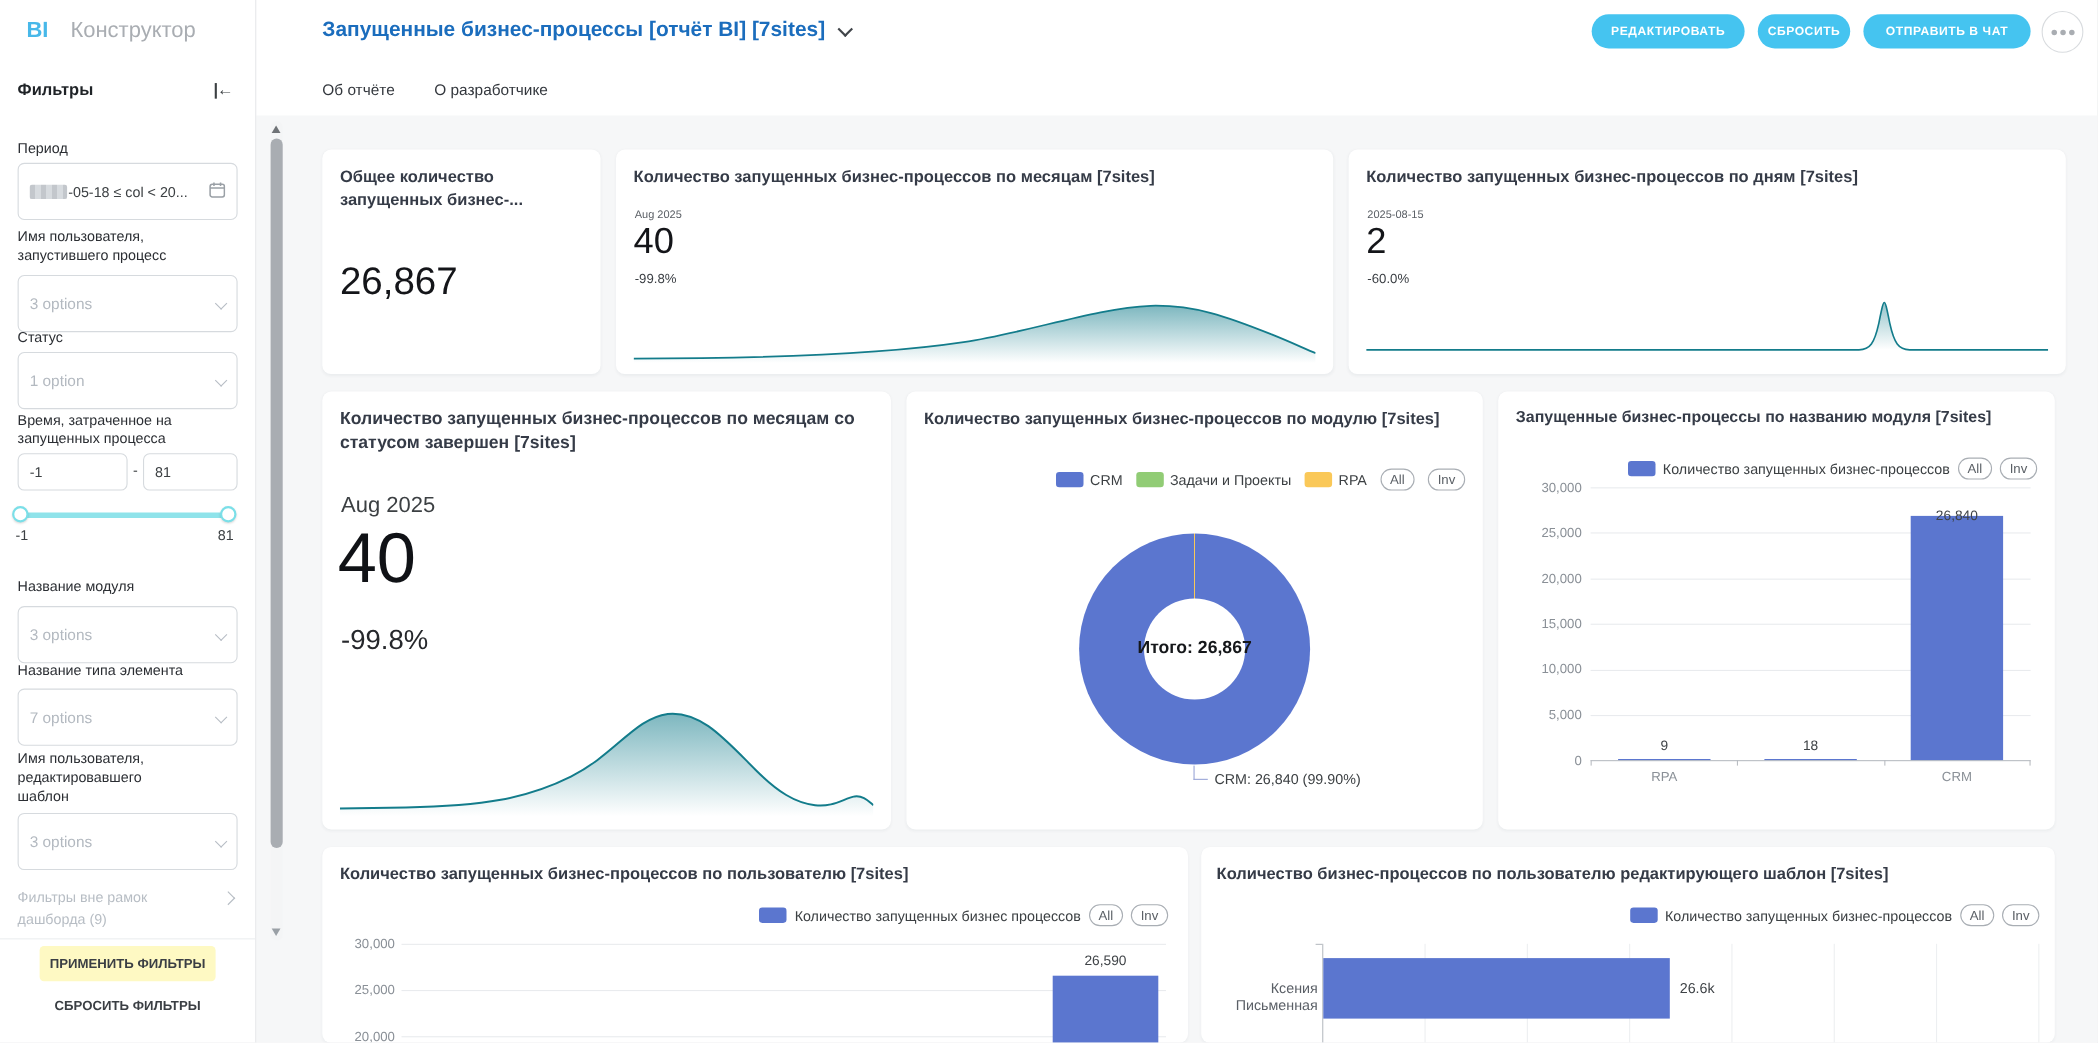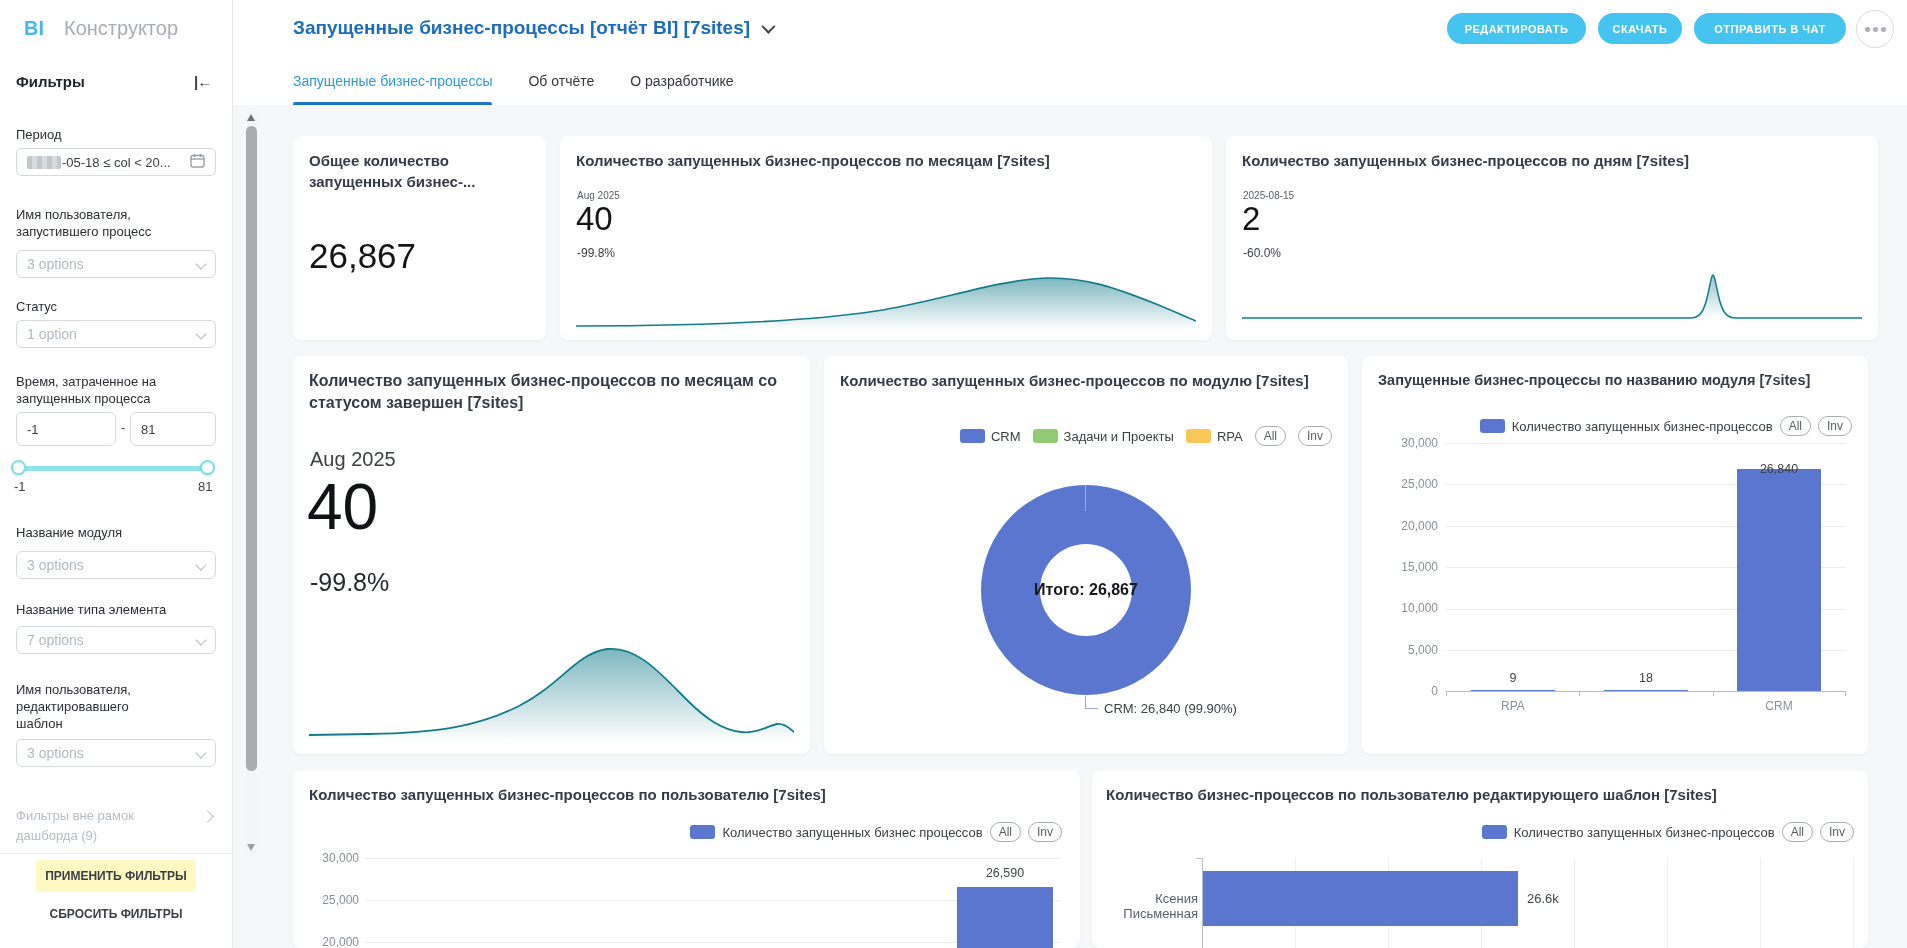--- a/index.html
+++ b/index.html
@@ -21,21 +21,21 @@
   .dots-btn i{width:5px;height:5px;border-radius:50%;background:#a9adb2;}
   
   .tabs{position:absolute;left:293px;top:57px;height:48px;display:flex;gap:36px;align-items:stretch;}
   .tab{display:flex;align-items:center;font-size:14px;color:#33373d;position:relative;cursor:pointer;}
   .tab.active{color:#2e9ad6;}
   .tab.active::after{content:"";position:absolute;left:0;right:0;bottom:0;height:3px;background:#1d74c8;border-radius:2px 2px 0 0;}
   
   .side-title{position:absolute;left:16px;top:73px;font-size:15px;font-weight:700;color:#1f2327;}
   .collapse{position:absolute;left:194px;top:73px;font-size:15px;color:#3c4043;font-weight:600;cursor:pointer;letter-spacing:-1px;}
   .flabel{position:absolute;left:16px;width:188px;font-size:13px;font-weight:400;color:#2b2e33;line-height:17px;}
-  .fbox{position:absolute;left:16px;width:200px;height:28px;box-sizing:border-box;border:1px solid #d6dade;border-radius:6px;background:#fff;
+  .fbox{position:absolute;left:16px;width:200px;height:52px;box-sizing:border-box;border:1px solid #d6dade;border-radius:6px;background:#fff;
         display:flex;align-items:center;padding:0 10px;font-size:13px;color:#3c4043;cursor:pointer;}
   .fbox .ph{color:#b3b9c0;font-size:14px;}
   .fbox .selchev{margin-left:auto;width:7px;height:7px;border-right:1.5px solid #b6bcc4;border-bottom:1.5px solid #b6bcc4;transform:rotate(45deg);}
   .redact{display:inline-block;width:34px;height:13px;border-radius:2px;margin-right:1px;
         background:repeating-linear-gradient(90deg,#c3c7cc 0 5px,#d7dbdf 5px 10px);}
   .cal{margin-left:auto;}
   .numbox{position:absolute;height:34px;box-sizing:border-box;border:1px solid #d6dade;border-radius:6px;background:#fff;
         display:flex;align-items:center;padding:0 10px;font-size:13px;color:#3c4043;}
   .slider-track{position:absolute;left:18px;top:466px;width:190px;height:5px;border-radius:3px;background:#8fe3ea;}
   .slider-handle{position:absolute;top:-6px;width:15px;height:15px;border-radius:50%;background:#fff;border:2px solid #7adfe8;box-sizing:border-box;box-shadow:0 1px 2px rgba(0,0,0,.15);cursor:pointer;}
@@ -80,30 +80,29 @@
   <div class="v-divider"></div>
 
   <div class="logo">
     <span class="bi">BI</span><span class="nm">Конструктор</span>
   </div>
   <div class="page-title">
     <span>Запущенные бизнес-процессы [отчёт BI] [7sites]</span>
     <span class="chev"></span>
   </div>
   <button class="hbtn" style="left:1447px;width:139px;">РЕДАКТИРОВАТЬ</button>
-  <button class="hbtn" style="left:1598px;width:84px;">СКАЧАТЬ</button>
+  <button class="hbtn" style="left:1598px;width:84px;">СБРОСИТЬ</button>
   <button class="hbtn" style="left:1694px;width:152px;">ОТПРАВИТЬ В ЧАТ</button>
   <div class="dots-btn">
       <i></i>
       <i></i>
       <i></i>
     </div>
 
   <div class="tabs">
-    <div class="tab active">Запущенные бизнес-процессы</div>
     <div class="tab">Об отчёте</div>
     <div class="tab">О разработчике</div>
   </div>
 
   <div class="side-title">Фильтры</div>
   <div class="collapse">|←</div>
 
   <div class="flabel" style="top:126px;">Период</div>
   <div class="fbox" style="top:148px;">
     <span class="redact"></span>

